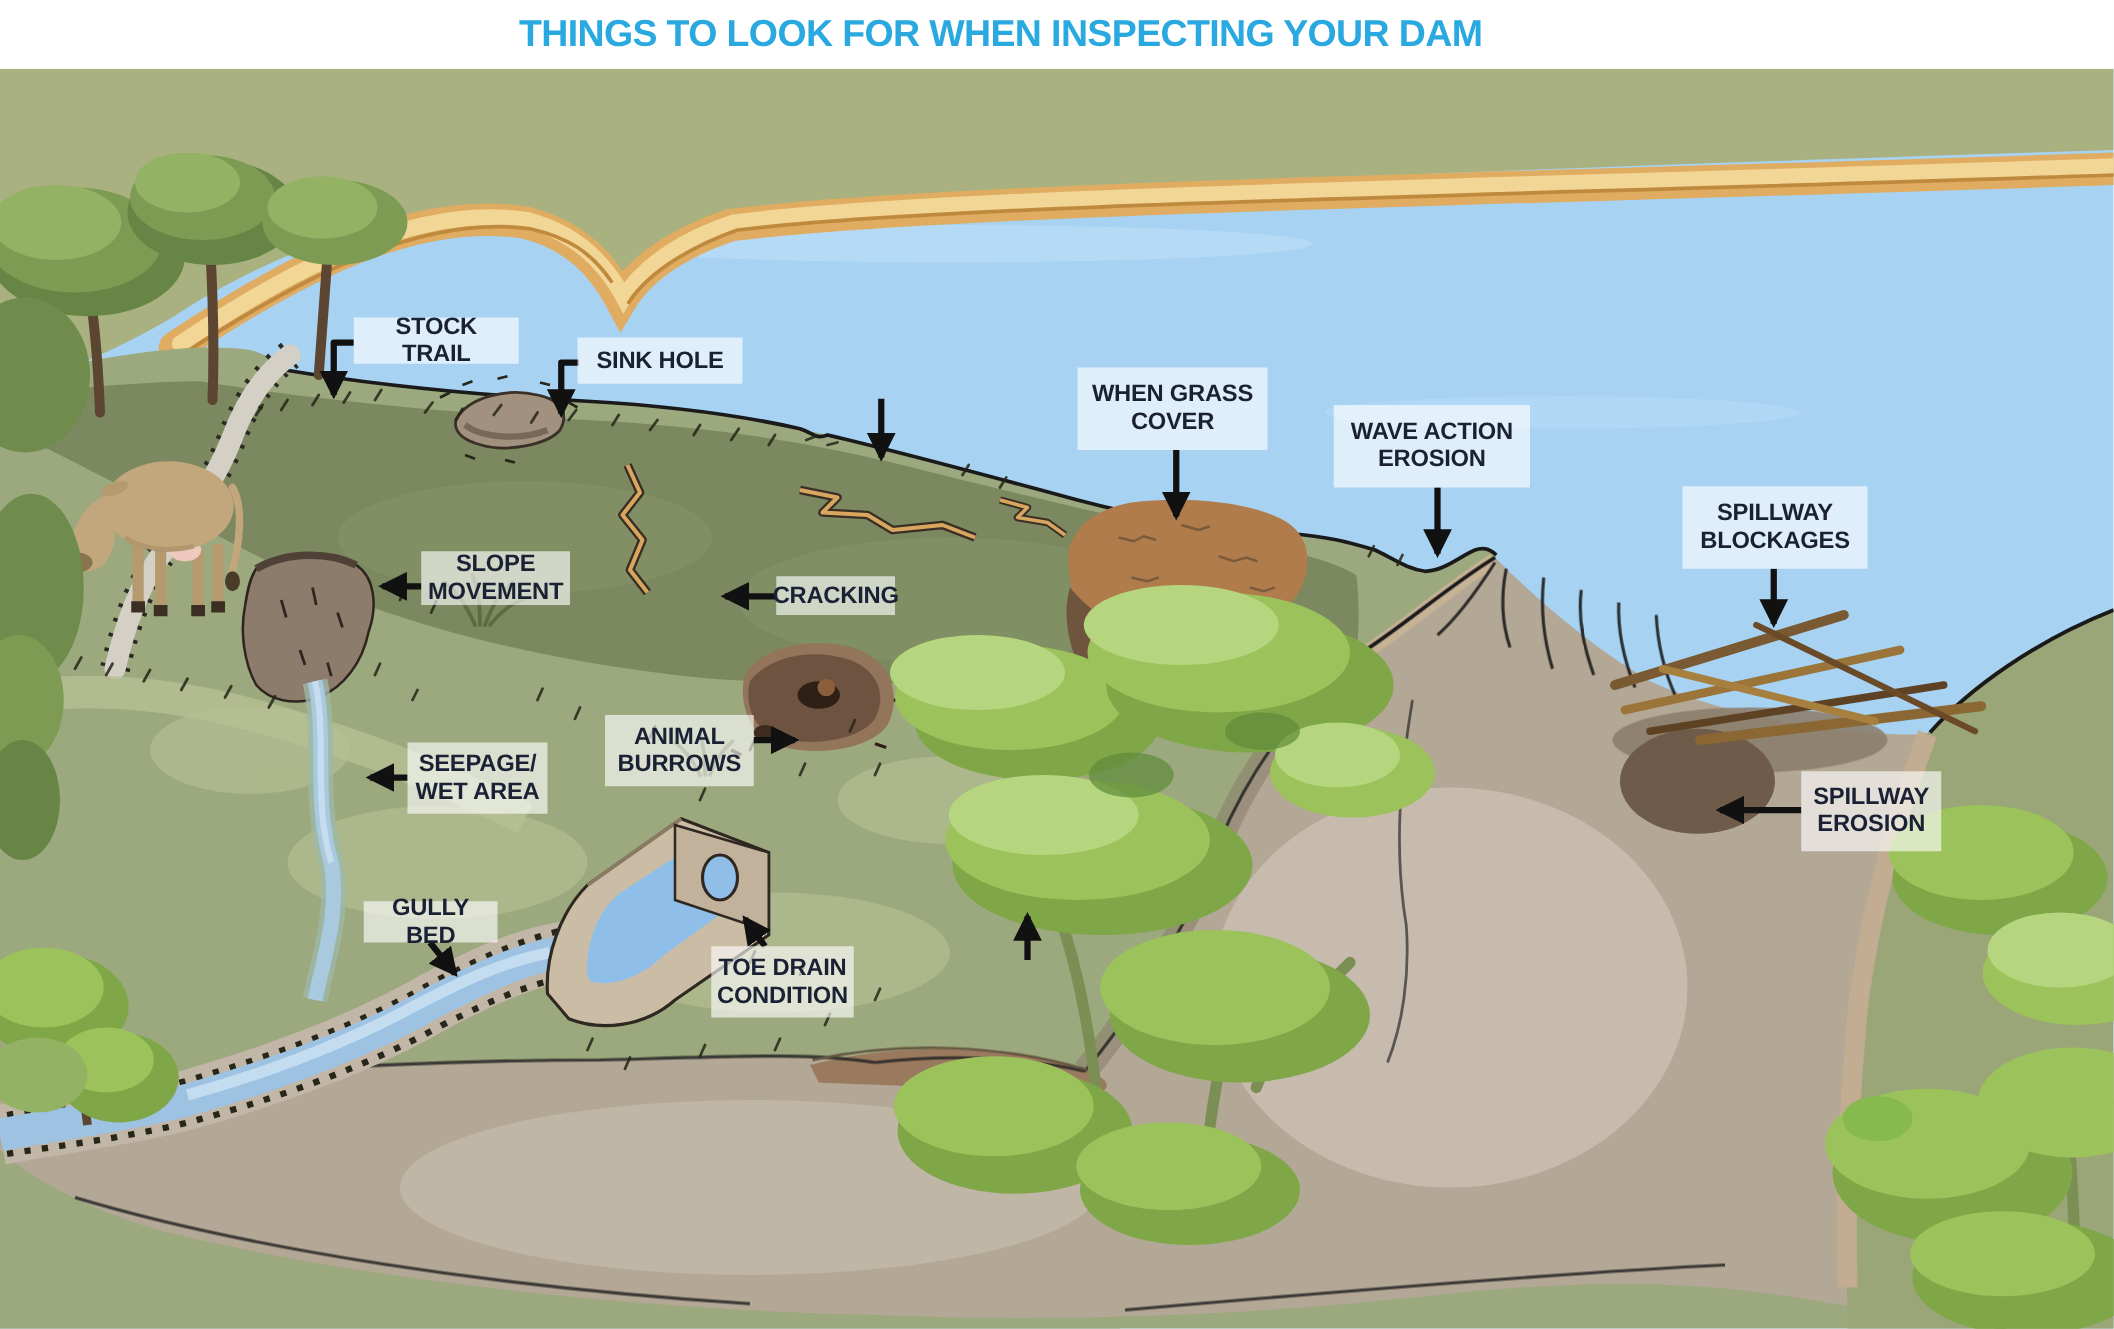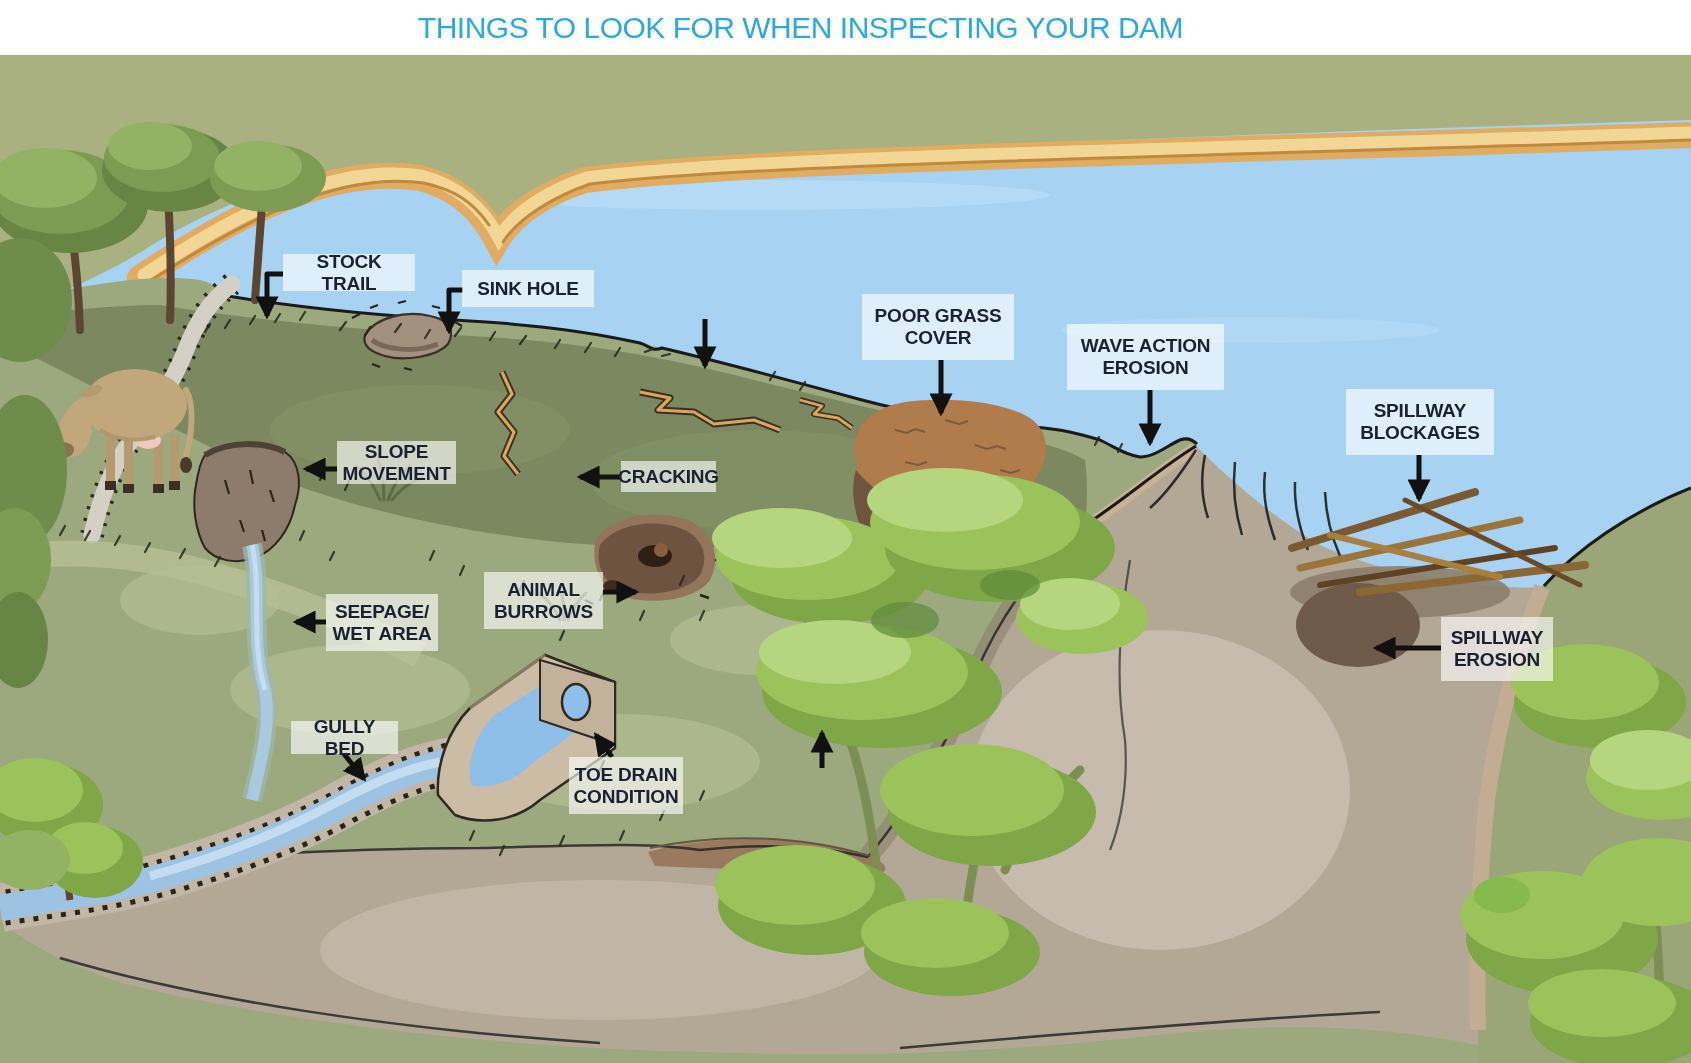--- a/index.html
+++ b/index.html
@@ -1,20 +1,20 @@
 <!DOCTYPE html>
 <html><head>
 <meta charset="utf-8">
 <style>
   html,body{margin:0;padding:0;background:#fff;}
   #page{position:relative;width:1691px;height:1063px;overflow:hidden;background:#fff;
         font-family:"Liberation Sans", sans-serif;}
   #header{position:absolute;left:0;top:0;width:1691px;height:55px;background:#ffffff;
           display:flex;align-items:center;justify-content:center;z-index:5;}
-  #title{font-size:30px;font-weight:400;letter-spacing:-0.5px;transform:translateX(-45px);}
+  #title{font-size:30px;font-weight:700;letter-spacing:-0.5px;transform:translateX(-45px);}
   #scene{position:absolute;left:0;top:0;width:1691px;height:1063px;z-index:1;}
   .callout{position:absolute;z-index:4;display:flex;align-items:center;justify-content:center;
            text-align:center;background:rgba(255,255,255,0.63);
            font-weight:700;font-size:19px;line-height:1.15;letter-spacing:-0.2px;
            white-space:pre-line;padding:2px 4px;box-sizing:border-box;}
 </style>
 </head>
 <body>
 
 <div id="page">
@@ -284,21 +284,21 @@
       <path d="M326,622 L296,622" marker-end="url(#ah)"></path>
       <path d="M1441,648 L1376,648" marker-end="url(#ah)"></path>
       <path d="M344,754 L364,779" marker-end="url(#ah)"></path>
       <path d="M612,757 L596,735" marker-end="url(#ah)"></path>
       <path d="M822,768 L822,733" marker-end="url(#ah)"></path>
     </g>
   </svg>
 
   <div class="callout" style="left: 283px; top: 254px; width: 132px; height: 37px; color: rgb(27, 33, 52); background: rgba(255, 255, 255, 0.63); text-align: center;">STOCK TRAIL</div>
   <div class="callout" style="left: 462px; top: 270px; width: 132px; height: 37px; color: rgb(27, 33, 52); background: rgba(255, 255, 255, 0.63);">SINK HOLE</div>
-  <div class="callout" style="left: 862px; top: 294px; width: 152px; height: 66px; color: rgb(27, 33, 52); background: rgba(255, 255, 255, 0.63);">POOR GRASS
+  <div class="callout" style="left: 862px; top: 294px; width: 152px; height: 66px; color: rgb(27, 33, 52); background: rgba(255, 255, 255, 0.63);">WHEN GRASS
 COVER</div>
   <div class="callout" style="left: 1067px; top: 324px; width: 157px; height: 66px; color: rgb(27, 33, 52); background: rgba(255, 255, 255, 0.63);">WAVE ACTION
 EROSION</div>
   <div class="callout" style="left: 1346px; top: 389px; width: 148px; height: 66px; color: rgb(27, 33, 52); background: rgba(255, 255, 255, 0.63);">SPILLWAY
 BLOCKAGES</div>
   <div class="callout" style="left: 337px; top: 441px; width: 119px; height: 43px; color: rgb(27, 33, 52); background: rgba(255, 255, 255, 0.63);">SLOPE
 MOVEMENT</div>
   <div class="callout" style="left: 621px; top: 461px; width: 95px; height: 31px; color: rgb(27, 33, 52); background: rgba(255, 255, 255, 0.63);">CRACKING</div>
   <div class="callout" style="left: 484px; top: 572px; width: 119px; height: 57px; color: rgb(27, 33, 52); background: rgba(255, 255, 255, 0.63);">ANIMAL
 BURROWS</div>

